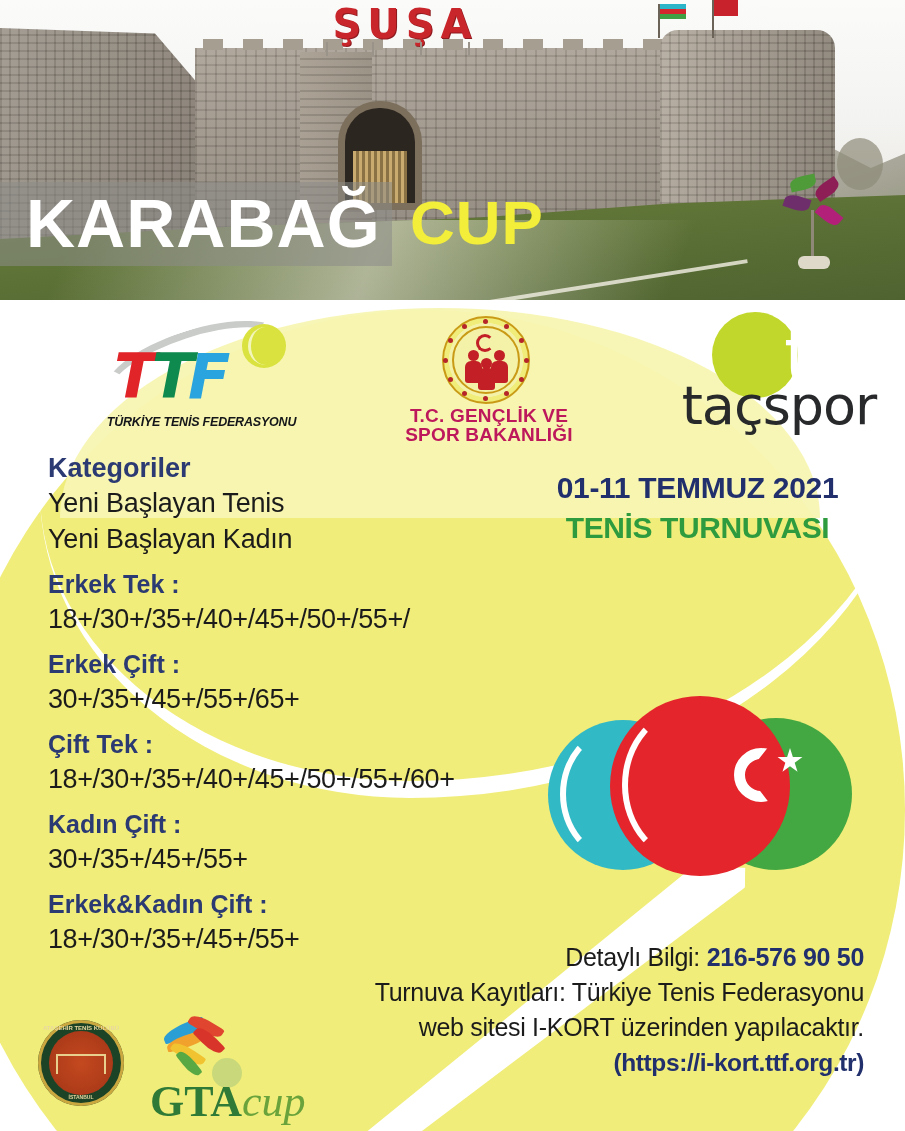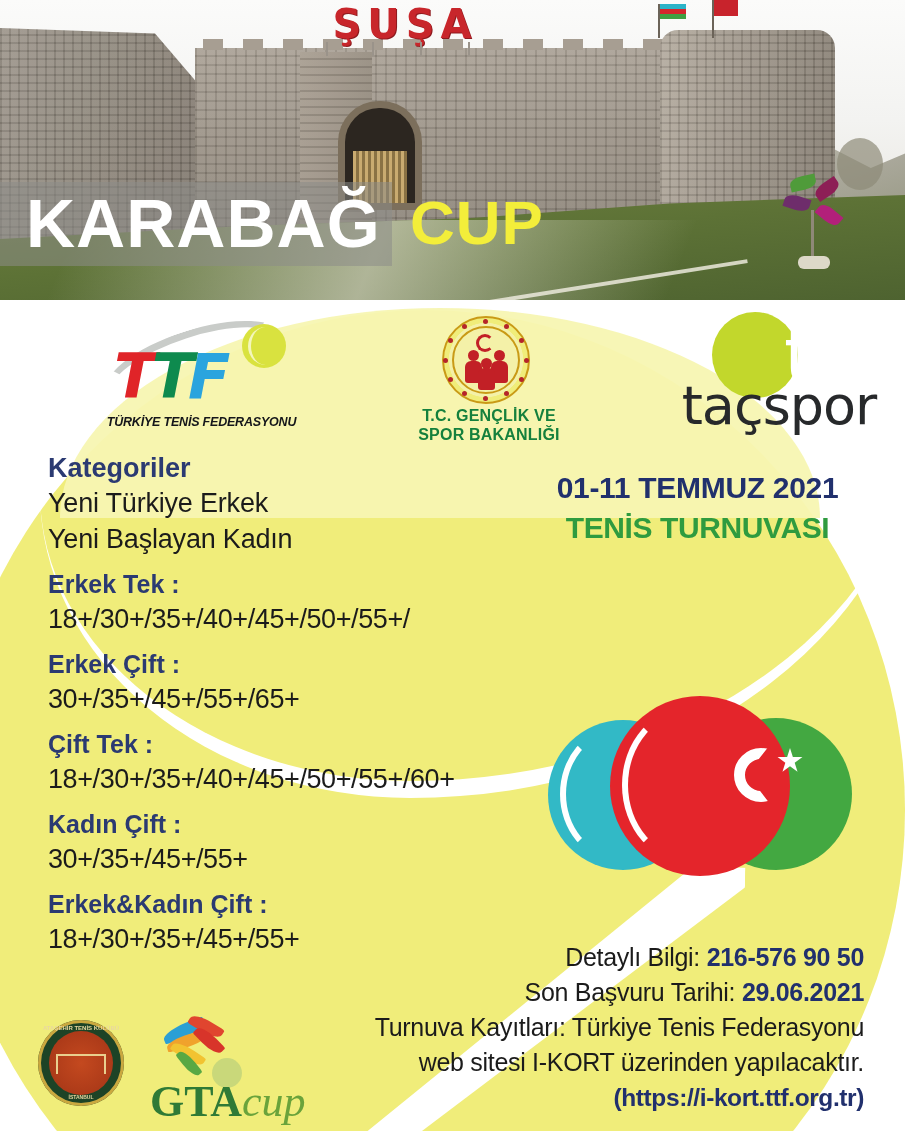--- a/index.html
+++ b/index.html
@@ -231,21 +231,21 @@
   }
   .gsb-fig { position:absolute; background:#c22026; }
   .gsb-c {
     position:absolute; left:82px; top:20px; width:18px; height:18px;
     border:3px solid #c22026; border-radius:50%;
     border-right-color:transparent;
   }
   .gsb-caption {
     position:absolute; left:0; top:92px; width:190px; text-align:center;
     font-family:"Liberation Sans", sans-serif;
-    font-size:16px; font-weight:700; color:#15803d; line-height:19px;
+    font-size:19px; font-weight:700; color:#be185d; line-height:19px;
     letter-spacing:.2px;
   }
 
   
   .tac { position:absolute; left:648px; top:4px; width:230px; height:130px; }
   .tac-circle {
     position:absolute; left:48px; top:0px; width:86px; height:86px;
     border-radius:50%; background:#c2d72c;
   }
   .tac-t {
@@ -496,21 +496,21 @@
     <div class="tac">
       <div class="tac-circle">
         <div class="tac-t">t</div>
       </div>
       <div class="tac-word">taçspor</div>
     </div>
   </div>
 
   <div class="cats">
     <h2>Kategoriler</h2>
-    <div class="plain">Yeni Türkiye Erkek</div>
+    <div class="plain">Yeni Başlayan Tenis</div>
     <div class="plain">Yeni Başlayan Kadın</div>
 
     <div class="hdr">Erkek Tek :</div>
     <div class="vals">18+/30+/35+/40+/45+/50+/55+/</div>
 
     <div class="hdr">Erkek Çift :</div>
     <div class="vals">30+/35+/45+/55+/65+</div>
 
     <div class="hdr">Çift Tek :</div>
     <div class="vals">18+/30+/35+/40+/45+/50+/55+/60+</div>
@@ -559,19 +559,18 @@
       <div class="gta-fe" style="left:32px; top:16px; width:34px; height:13px; background:#d8342a; transform:rotate(46deg);"></div>
       <div class="gta-fe" style="left:10px; top:30px; width:36px; height:12px; background:#f2c331; transform:rotate(34deg);"></div>
       <div class="gta-fe" style="left:14px; top:40px; width:30px; height:11px; background:#58a843; transform:rotate(52deg);"></div>
       <div class="gta-ball"></div>
     </div>
     <div class="gta-word"><span class="G">G</span><span class="TA">TA</span><span class="cup">cup</span></div>
   </div>
 
   <div class="contact">
     <div class="c-line"><span>Detaylı Bilgi: </span><b>216-576 90 50</b></div>
-    <div class="c-line"><span>Son Başvuru Tarihi: </span><b>29.06.2021</b></div>
     <div class="c-line">Turnuva Kayıtları: Türkiye Tenis Federasyonu</div>
     <div class="c-line">web sitesi I-KORT üzerinden yapılacaktır.</div>
     <div class="c-url">(https://i-kort.ttf.org.tr)</div>
   </div>
 
 </div>
 
 </body></html>

